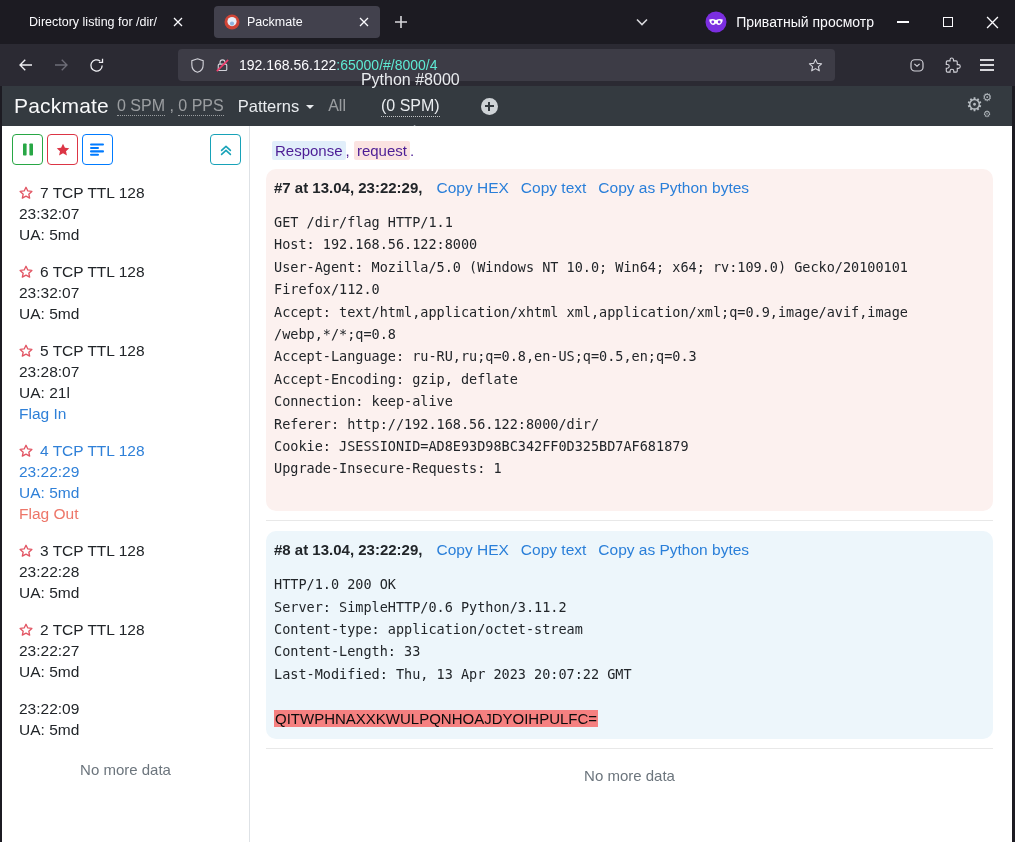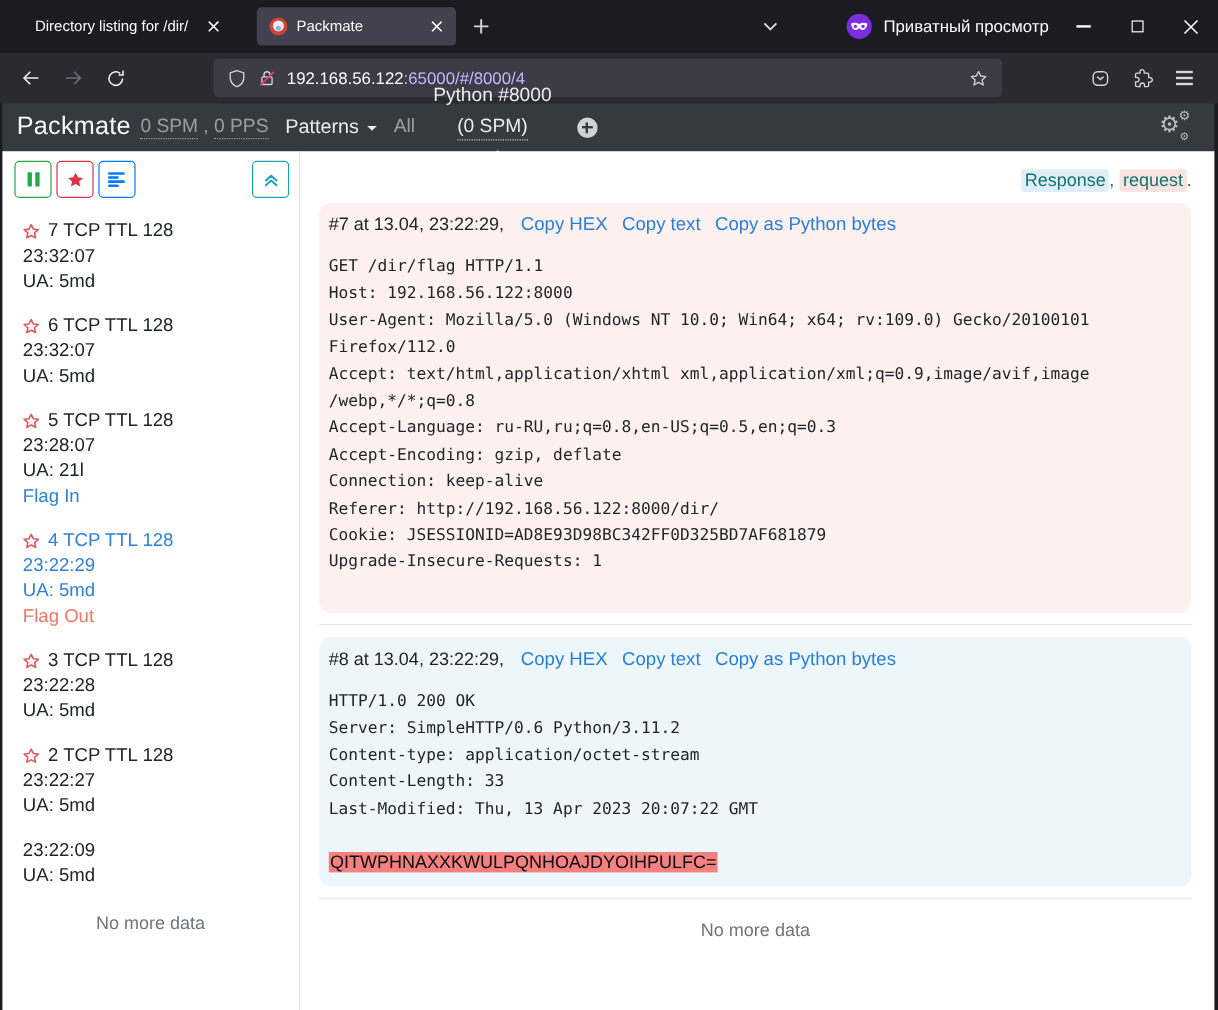--- a/index.html
+++ b/index.html
@@ -26,21 +26,21 @@
   .max-glyph { width:10px; height:10px; border:1.4px solid #fbfbfe; }
 
   
   .toolbar { height:42px; background:#2b2a33; display:flex; align-items:center; padding:0 10px; flex:none; }
   .navbtn { width:32px; height:32px; border-radius:4px; display:flex; align-items:center; justify-content:center; flex:none; }
   .navbtn + .navbtn { margin-left:3px; }
   .urlbar { height:32px; width:657px; margin-left:66px; background:#3d3c46; border-radius:4px; display:flex; align-items:center; padding:0 11px; flex:none; }
   .urlbar .sep8 { width:8px; flex:none; }
   .url-text { font-size:14px; margin-left:8px; white-space:nowrap; }
   .url-host { color:#fbfbfe; }
-  .url-rest { color:#c4b5fd;text-align:center; }
+  .url-rest { color:#5eead4;text-align:center; }
   .url-spacer { flex:1; }
   .tool-right { display:flex; align-items:center; margin-left:66px; }
   .tool-right .navbtn + .navbtn { margin-left:3px; }
   .hamburger { display:flex; flex-direction:column; gap:3.5px; }
   .hamburger i { display:block; width:14px; height:1.6px; background:#d7d7db; }
 
   
   .appbar { height:40px; background:#343a40; display:flex; align-items:center; padding:0 12px; flex:none; }
   .brand { color:#f8f9fa; font-size:21px; letter-spacing:.2px; }
   .nav-muted { color:rgba(255,255,255,.5); font-size:16px; }
@@ -78,28 +78,28 @@
   .stream { margin-bottom:16px; font-size:15.5px; line-height:21px; color:#212529; cursor:pointer; }
   .stream .trow { display:flex; align-items:center; gap:6px; }
   .stream .sline { margin-left:1px; }
   .stream.selected .stitle, .stream.selected .time, .stream.selected .ua { color:#2f80d8; }
   .flag.in { color:#2f80d8; }
   .flag.out { color:#ed7669; }
   .side-nomore { text-align:center; color:#6c757d; font-size:15px; margin-top:21px; }
 
   
   .main { flex:1; padding:16px 19px 0 16px; overflow:hidden; }
-  .legend { font-size:15px; color:#0f766e; margin-left:6px;text-align:right; }
+  .legend { font-size:15px; color:#4c1d95; margin-left:6px; }
   .legend .resp { background:#e1eefa; border-radius:2px; padding:1px 3px; }
   .legend .reqq { background:#fbe3e1; border-radius:2px; padding:1px 3px; }
   .packet { border-radius:10px; padding:10px 8px 9px 8px; margin-top:10px; }
   .packet.request { background:#fcf1ef; }
   .packet.response { background:#edf6fb; }
   .packet-head { display:flex; align-items:baseline; font-size:15px; color:#212529; }
-  .packet-head .pid { margin-right:14px; white-space:nowrap; }
+  .packet-head .pid { margin-right:14px; white-space:nowrap;font-weight:bold; }
   .packet-head .plink { color:#2a7fd9; font-size:15.5px; margin-right:12px; cursor:pointer; white-space:nowrap; }
   .packet-body { margin-top:14px; }
   .ln { font-family:"DejaVu Sans Mono", monospace; font-size:13.5px; line-height:22.4px; min-height:22.4px; white-space:pre; color:#212529; }
   .hl { font-family:"Liberation Sans", sans-serif; font-size:15px; background:#f58080; color:#0c0c0c; padding:0 1px; }
   .sep { border:none; border-top:1px solid #e8e8e8; margin:9px 0 0 0; }
   .main-nomore { text-align:center; color:#6c757d; font-size:15px; margin-top:18px; }
 </style>
 </head>
 <body>
 

